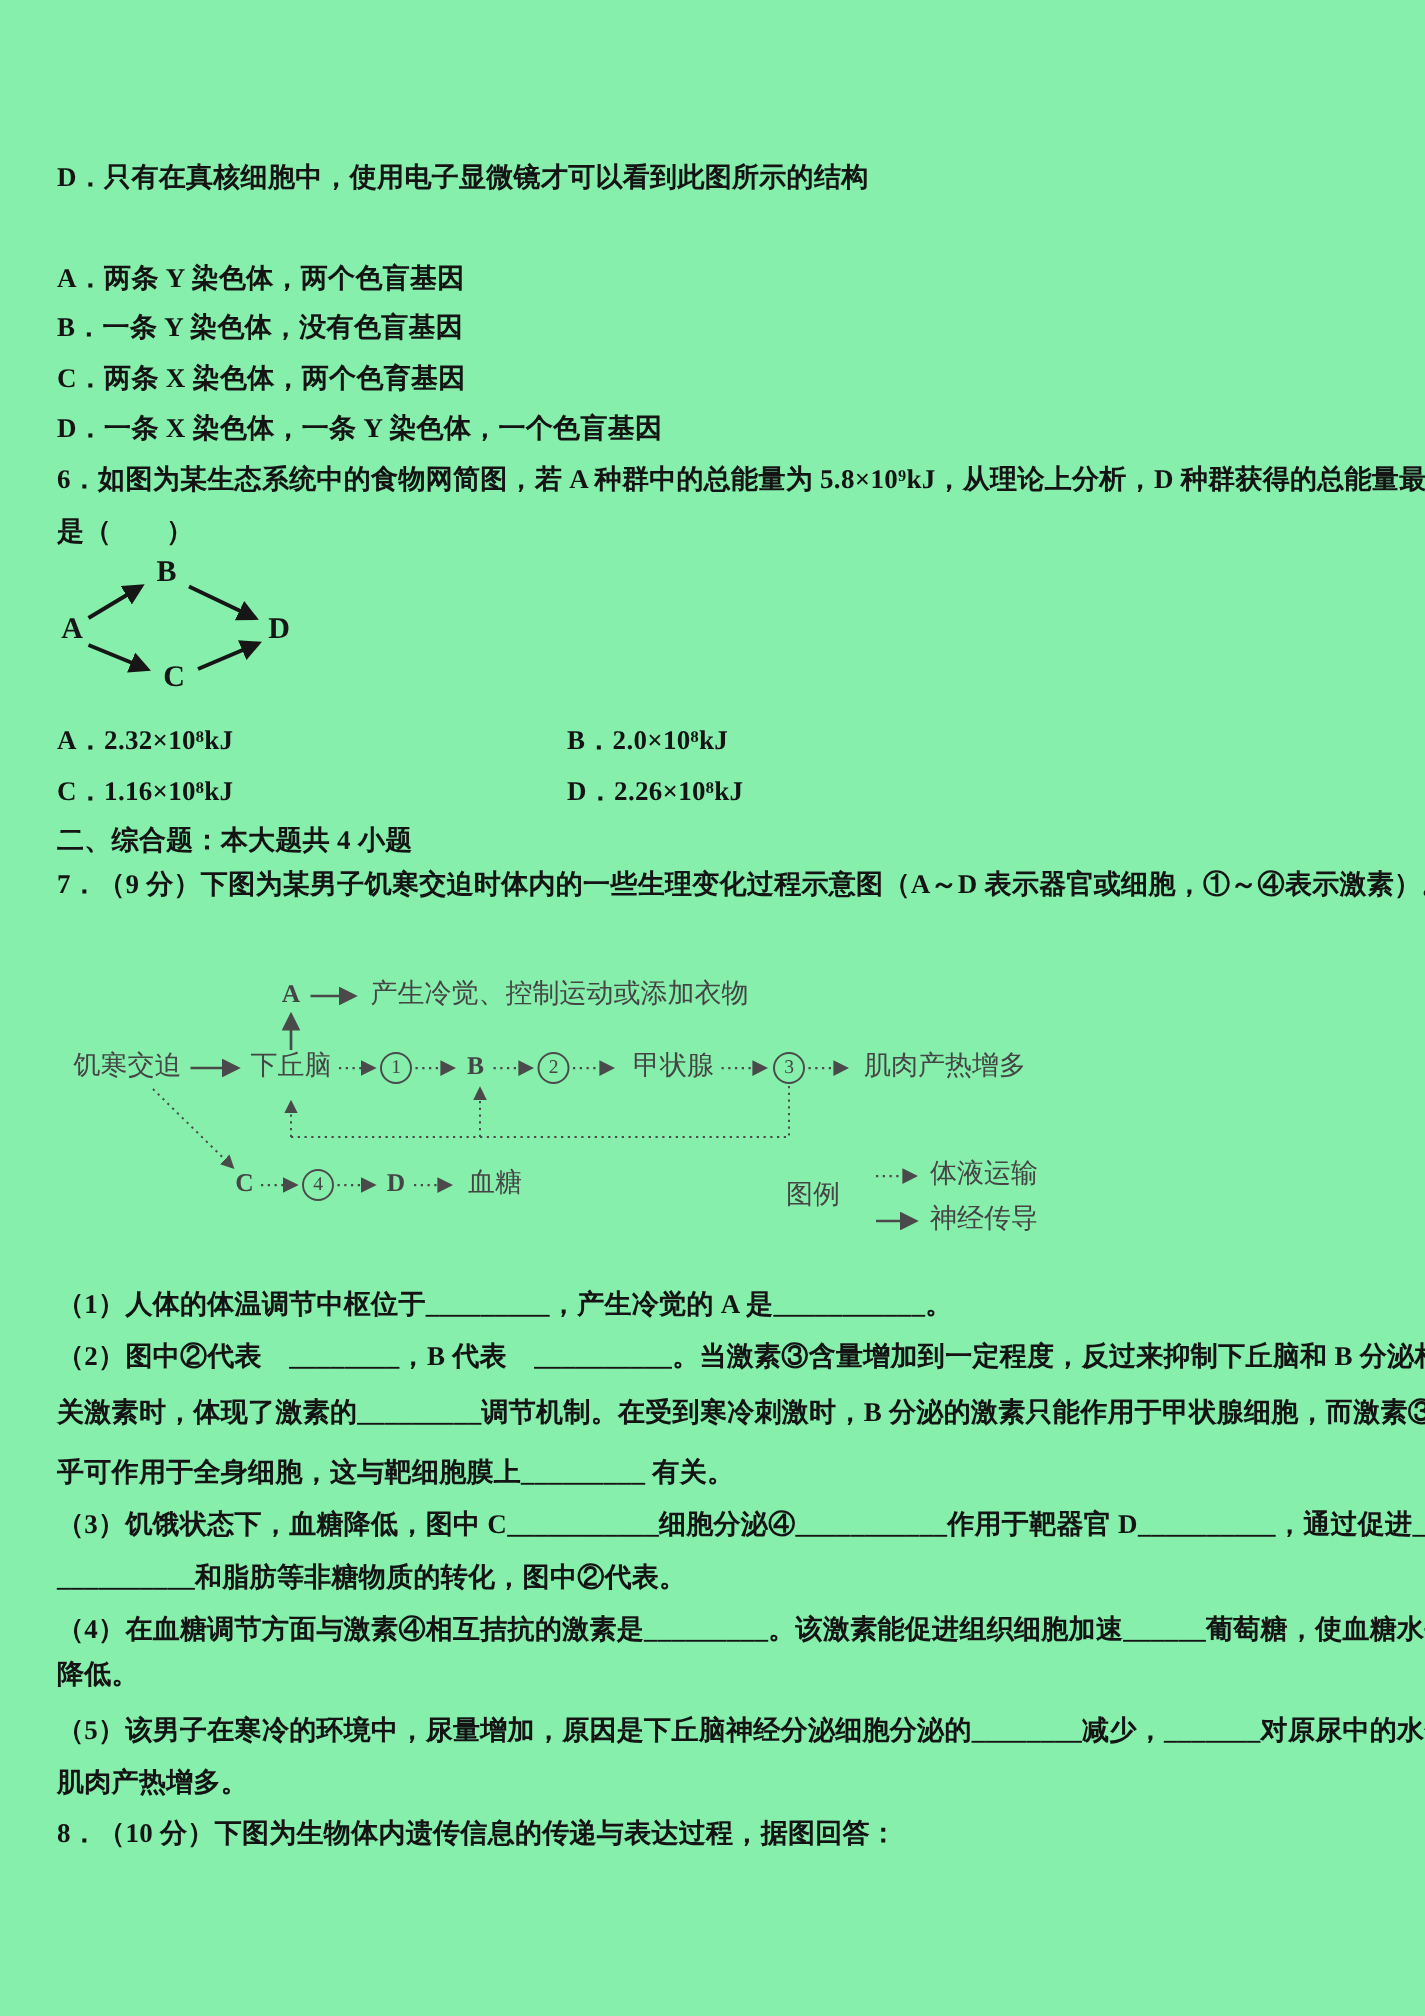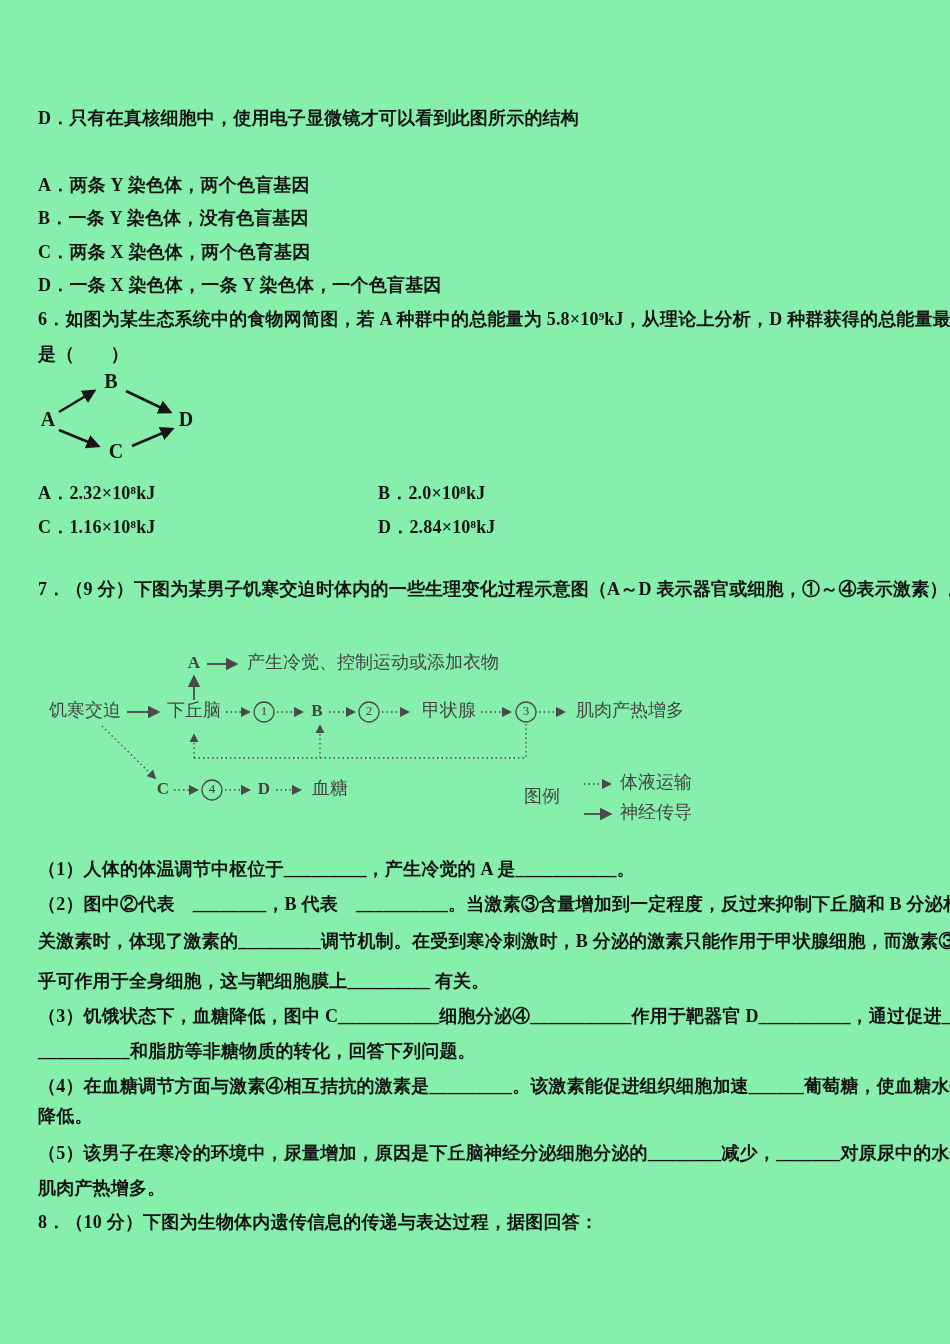--- a/index.html
+++ b/index.html
@@ -54,22 +54,23 @@
     <text x="156" y="56" text-anchor="middle" dominant-baseline="middle" class="fw-label">D</text>
     <line x1="29" y1="47" x2="64" y2="26" stroke="#161616" stroke-width="2.6" marker-end="url(#fwah)"></line>
     <line x1="96" y1="26" x2="140" y2="47" stroke="#161616" stroke-width="2.6" marker-end="url(#fwah)"></line>
     <line x1="29" y1="65" x2="68" y2="81" stroke="#161616" stroke-width="2.6" marker-end="url(#fwah)"></line>
     <line x1="102" y1="81" x2="142" y2="64" stroke="#161616" stroke-width="2.6" marker-end="url(#fwah)"></line>
   </svg>
 
   <div class="line" style="top:481px">A．2.32×10⁸kJ</div>
   <div class="line col2" style="top:481px">B．2.0×10⁸kJ</div>
   <div class="line" style="top:515px">C．1.16×10⁸kJ</div>
-  <div class="line col2" style="top:515px">D．2.84×10⁸kJ</div>
+  <div class="line col2" style="top:515px">D．2.26×10⁸kJ</div>
 
+  <div class="line" style="top:548px">二、综合题：本大题共 4 小题</div>
   <div class="line" style="top:577px">7．（9 分）下图为某男子饥寒交迫时体内的一些生理变化过程示意图（A～D 表示器官或细胞，①～④表示激素）。</div>
 
   <svg style="left:0; top:640px" width="950" height="200" viewBox="0 0 950 200">
     <defs>
       <marker id="fcah" viewBox="0 0 10 10" refX="8" refY="5" markerWidth="7" markerHeight="7" orient="auto-start-reverse">
         <path d="M0,0 L10,5 L0,10 z" fill="#4a4a4a"></path>
       </marker>
     </defs>
 
     <text x="194" y="24" text-anchor="middle" dominant-baseline="middle" class="fc-letter">A</text>
@@ -116,20 +117,20 @@
     <text x="620" y="144" dominant-baseline="middle" class="fc-text">体液运输</text>
     <line x1="584" y1="174" x2="610" y2="174" class="fc-shape" stroke-width="1.8" marker-end="url(#fcah)"></line>
     <text x="620" y="174" dominant-baseline="middle" class="fc-text">神经传导</text>
   </svg>
 
   <div class="line" style="top:857px">（1）人体的体温调节中枢位于_________，产生冷觉的 A 是___________。</div>
   <div class="line" style="top:892px">（2）图中②代表　________，B 代表　__________。当激素③含量增加到一定程度，反过来抑制下丘脑和 B 分泌相</div>
   <div class="line" style="top:929px">关激素时，体现了激素的_________调节机制。在受到寒冷刺激时，B 分泌的激素只能作用于甲状腺细胞，而激素③几</div>
   <div class="line" style="top:969px">乎可作用于全身细胞，这与靶细胞膜上_________ 有关。</div>
   <div class="line" style="top:1004px">（3）饥饿状态下，血糖降低，图中 C___________细胞分泌④___________作用于靶器官 D__________，通过促进___</div>
-  <div class="line" style="top:1039px">__________和脂肪等非糖物质的转化，回答下列问题。</div>
+  <div class="line" style="top:1039px">__________和脂肪等非糖物质的转化，图中②代表。</div>
   <div class="line" style="top:1074px">（4）在血糖调节方面与激素④相互拮抗的激素是_________。该激素能促进组织细胞加速______葡萄糖，使血糖水平</div>
   <div class="line" style="top:1104px">降低。</div>
   <div class="line" style="top:1141px">（5）该男子在寒冷的环境中，尿量增加，原因是下丘脑神经分泌细胞分泌的________减少，_______对原尿中的水分</div>
   <div class="line" style="top:1176px">肌肉产热增多。</div>
   <div class="line" style="top:1210px">8．（10 分）下图为生物体内遗传信息的传递与表达过程，据图回答：</div>
 
 </div>
 
 </body></html>

